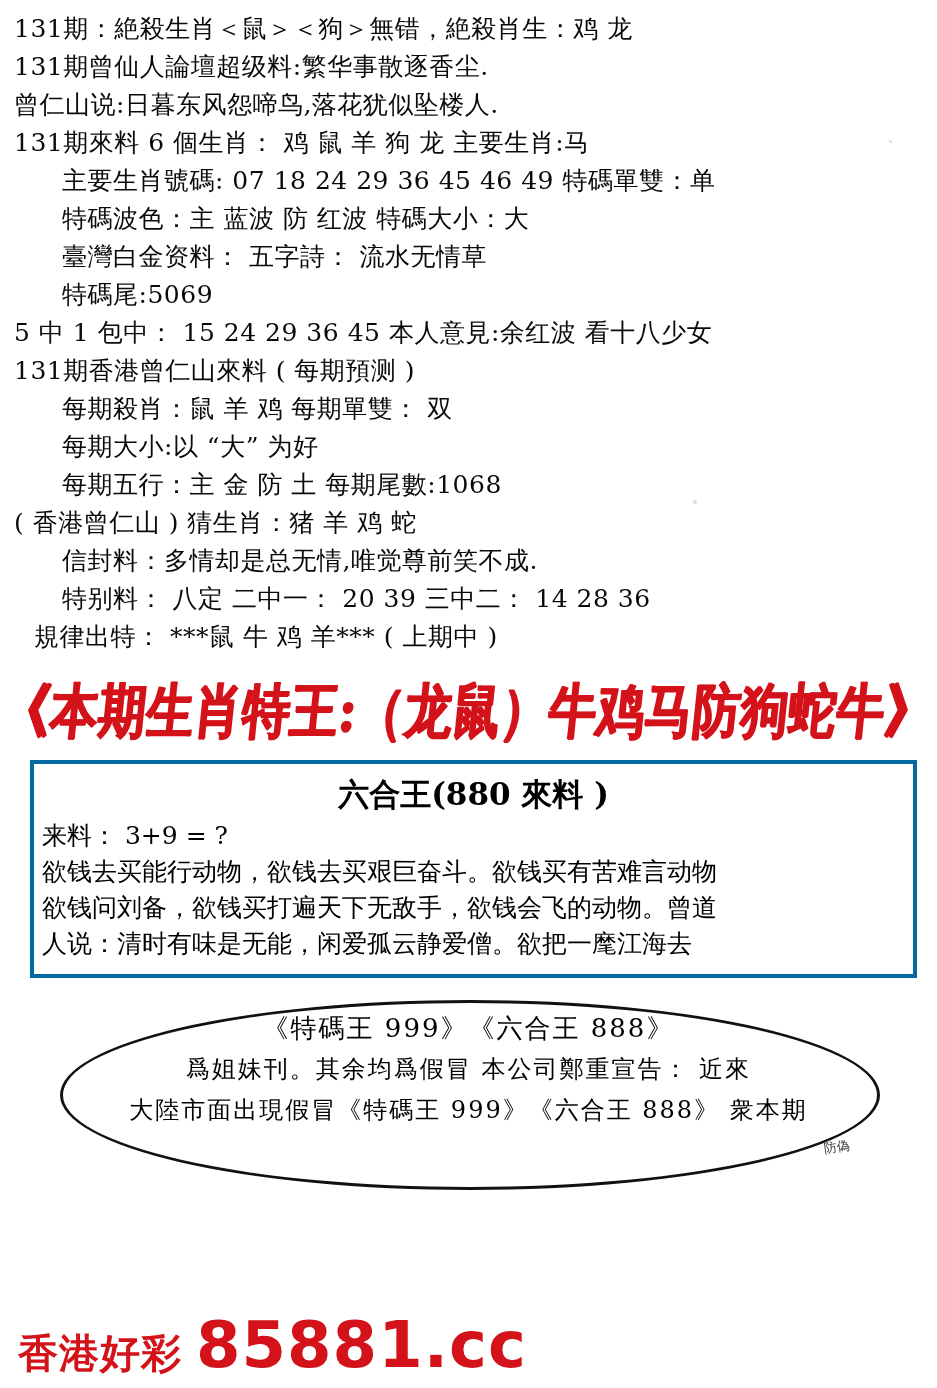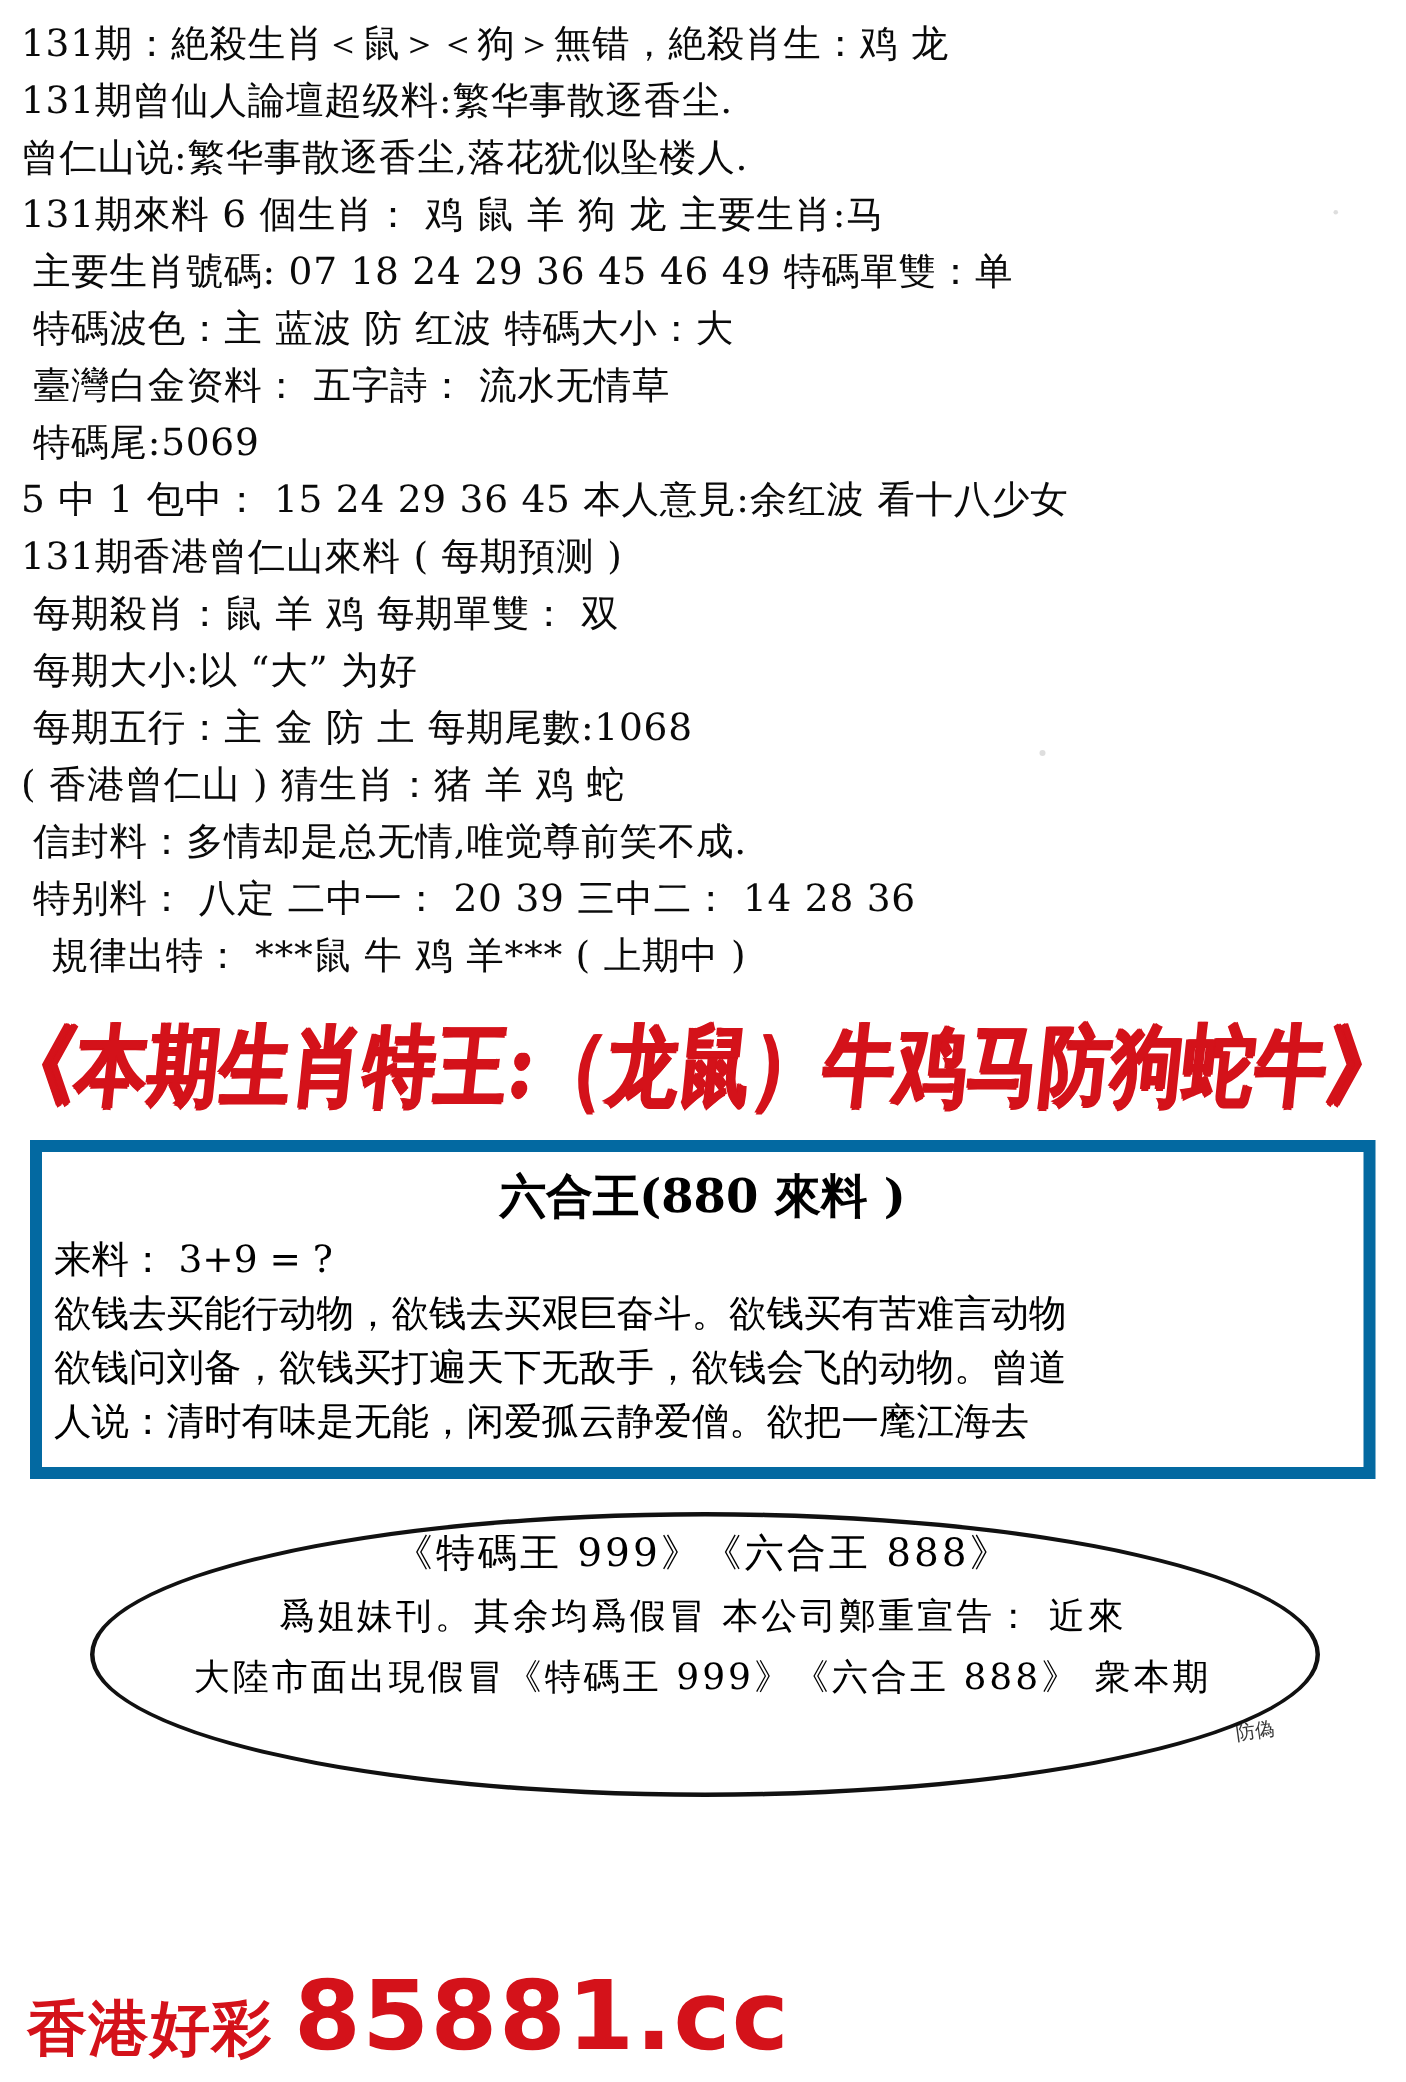--- a/index.html
+++ b/index.html
@@ -29,21 +29,21 @@
     line-height: 38px;
     letter-spacing: 0.5px;
     color: #0a0a0a;
   }
   .line {
     white-space: nowrap;
     display: block;
     height: 38px;
   }
   .indent-1 { padding-left: 20px; }
-  .indent-2 { padding-left: 8px; }
+  .indent-2 { padding-left: 8px; margin-left: 40px; }
 
   
   .slogan-wrap {
     margin-top: 16px;
     height: 78px;
     display: flex;
     align-items: center;
     justify-content: center;
   }
   .slogan {
@@ -52,22 +52,22 @@
     font-weight: bold;
     font-size: 47px;
     letter-spacing: 1px;
     white-space: nowrap;
     transform: skewX(-6deg) scaleY(1.25);
     text-shadow: 1px 0 0 #d4121a, -1px 0 0 #d4121a, 0 1px 0 #d4121a;
   }
 
   
   .box {
-    margin: 10px 6px 0 6px;
-    border: 8px solid #0369a1;
+    margin: 10px 6px 0 16px;
+    border: 4px solid #0369a1;
     padding: 6px 8px 12px 8px;
     box-sizing: border-box;
   }
   .box-title {
     text-align: center;
     font-size: 31px;
     font-weight: bold;
     line-height: 48px;
     white-space: nowrap;
   }
@@ -155,21 +155,21 @@
   }
 </style>
 </head>
 <body>
 
 <div class="page">
 
   <div class="lines">
     <span class="line">131期：絶殺生肖＜鼠＞＜狗＞無错，絶殺肖生：鸡 龙</span>
     <span class="line">131期曾仙人論壇超级料:繁华事散逐香尘.</span>
-    <span class="line">曾仁山说:繁华事散逐香尘,落花犹似坠楼人.</span>
+    <span class="line">曾仁山说:日暮东风怨啼鸟,落花犹似坠楼人.</span>
     <span class="line">131期來料 6 個生肖： 鸡 鼠 羊 狗 龙  主要生肖:马</span>
     <span class="line indent-2">主要生肖號碼: 07 18 24 29 36 45 46 49 特碼單雙：单</span>
     <span class="line indent-2">特碼波色：主  蓝波 防  红波 特碼大小：大</span>
     <span class="line indent-2">臺灣白金资料： 五字詩： 流水无情草</span>
     <span class="line indent-2">特碼尾:5069</span>
     <span class="line">5 中 1 包中： 15 24 29 36 45  本人意見:余红波 看十八少女</span>
     <span class="line">131期香港曾仁山來料 ( 每期預测 )</span>
     <span class="line indent-2">每期殺肖：鼠 羊 鸡  每期單雙： 双</span>
     <span class="line indent-2">每期大小:以 “大” 为好</span>
     <span class="line indent-2">每期五行：主 金 防 土 每期尾數:1068</span>

